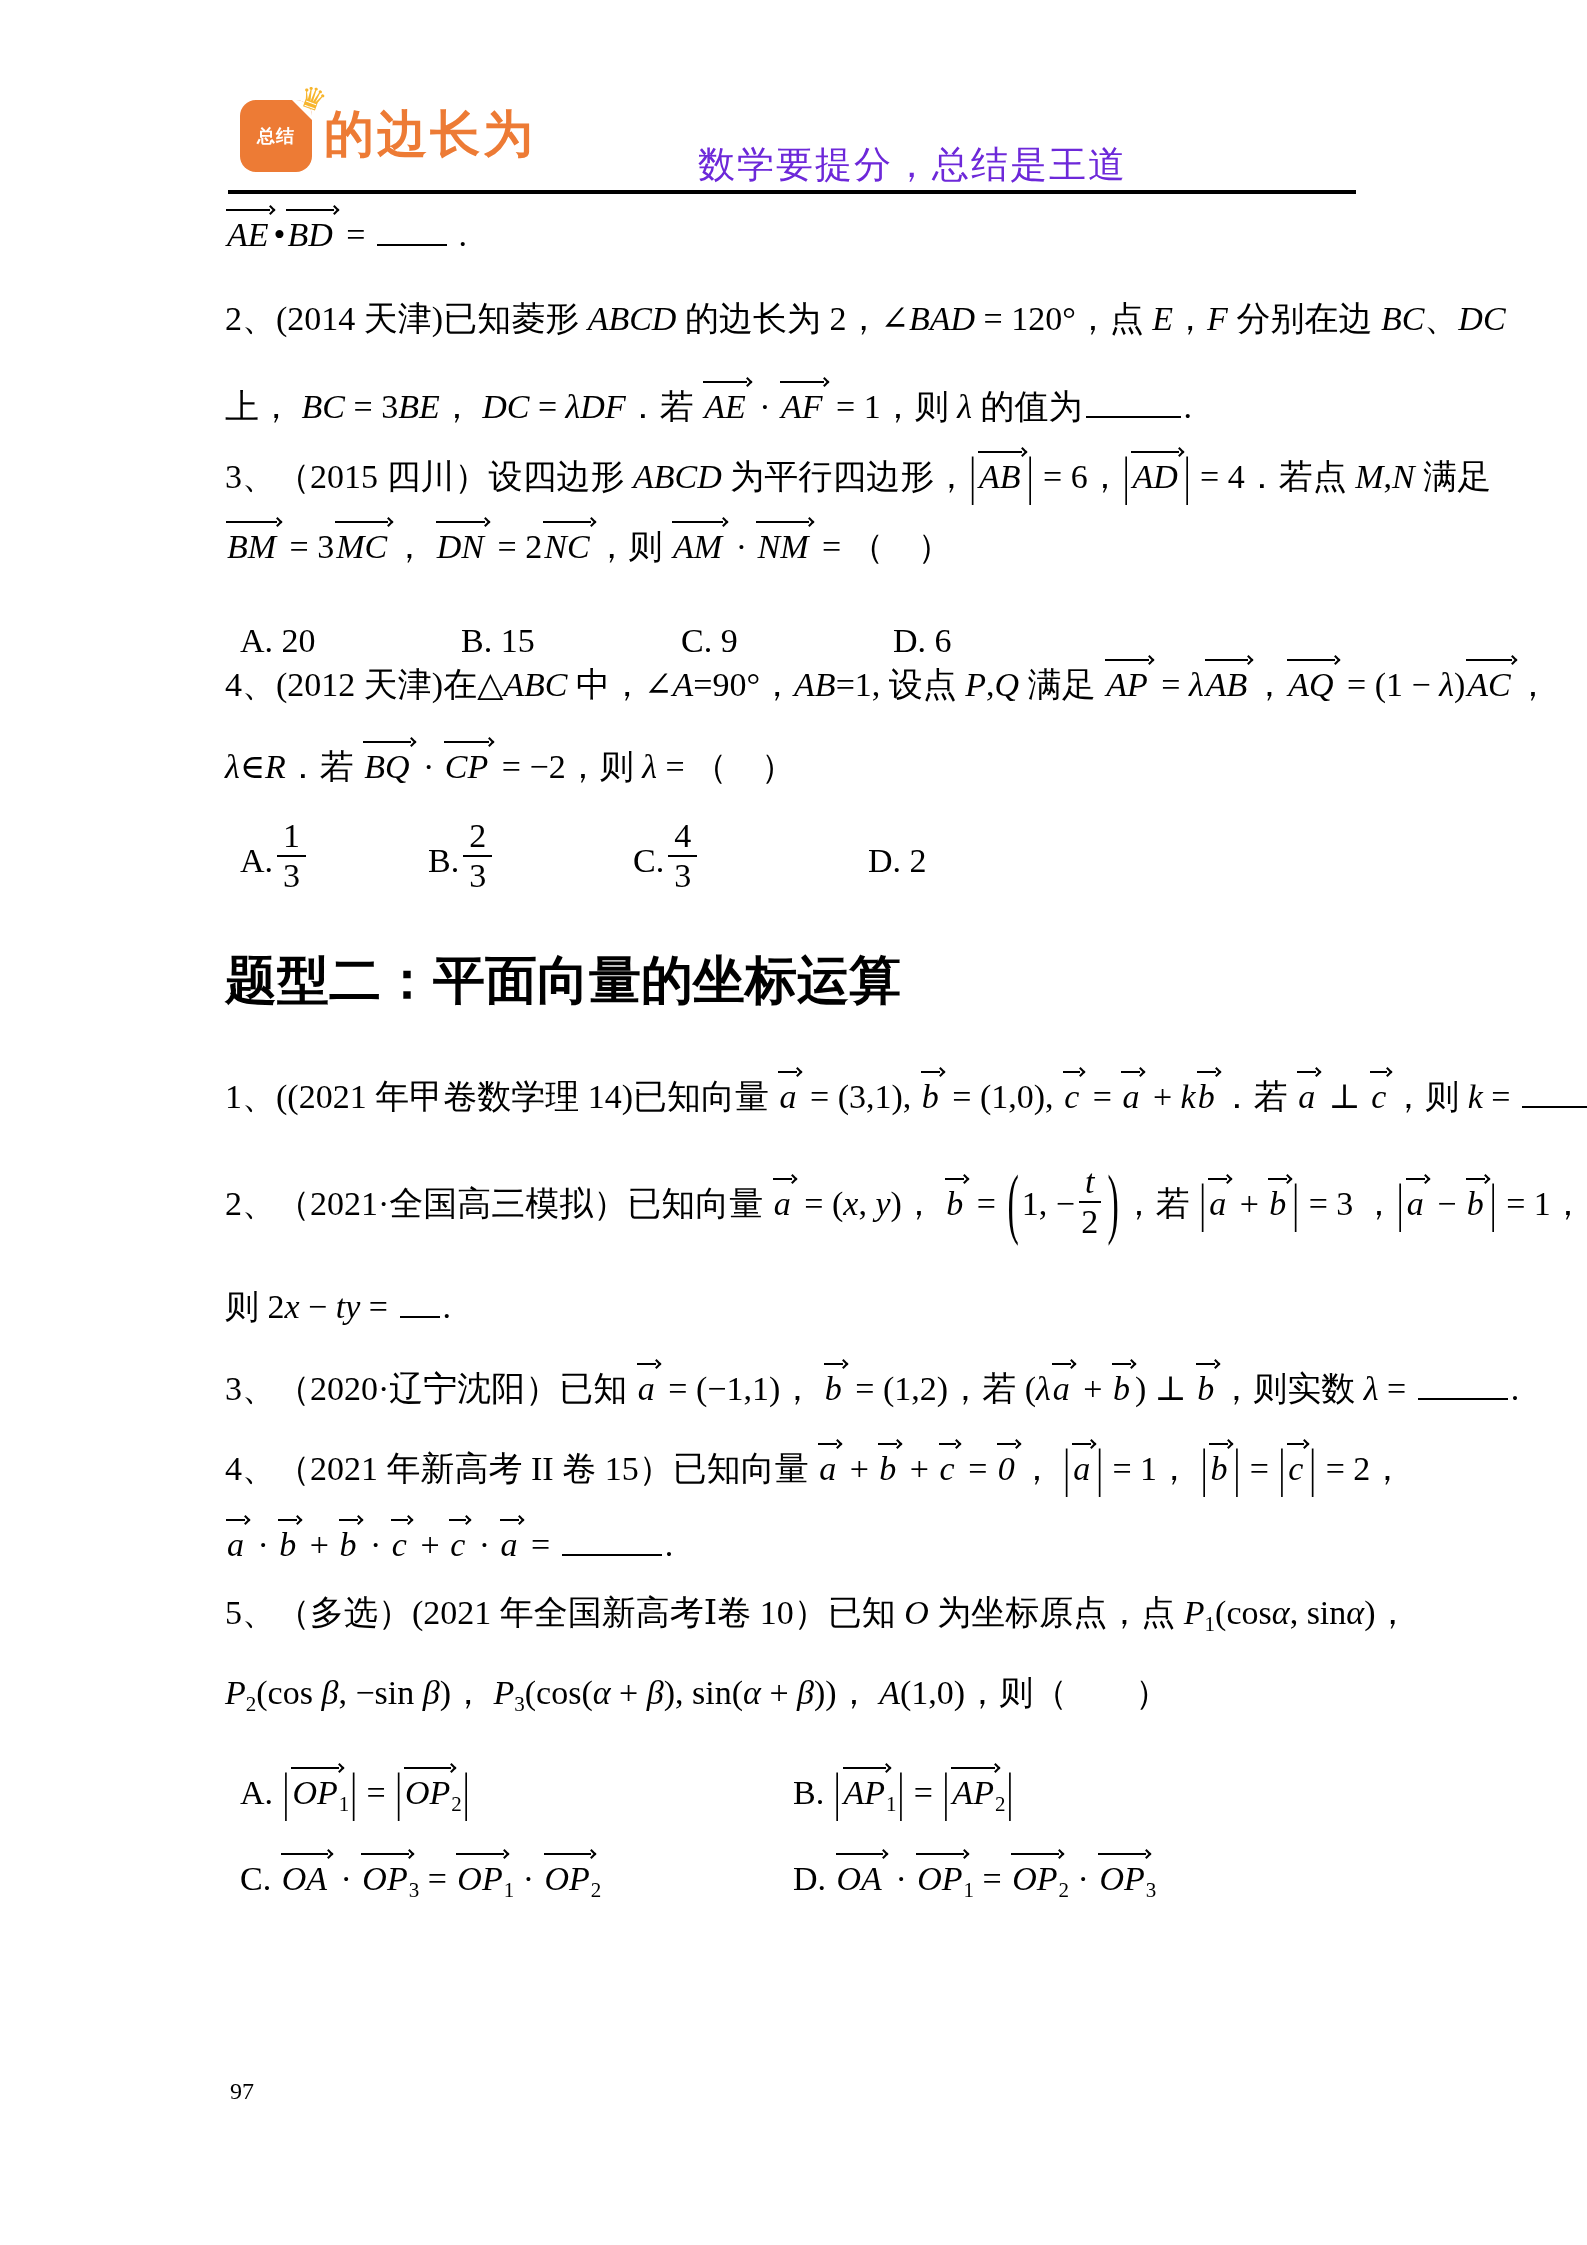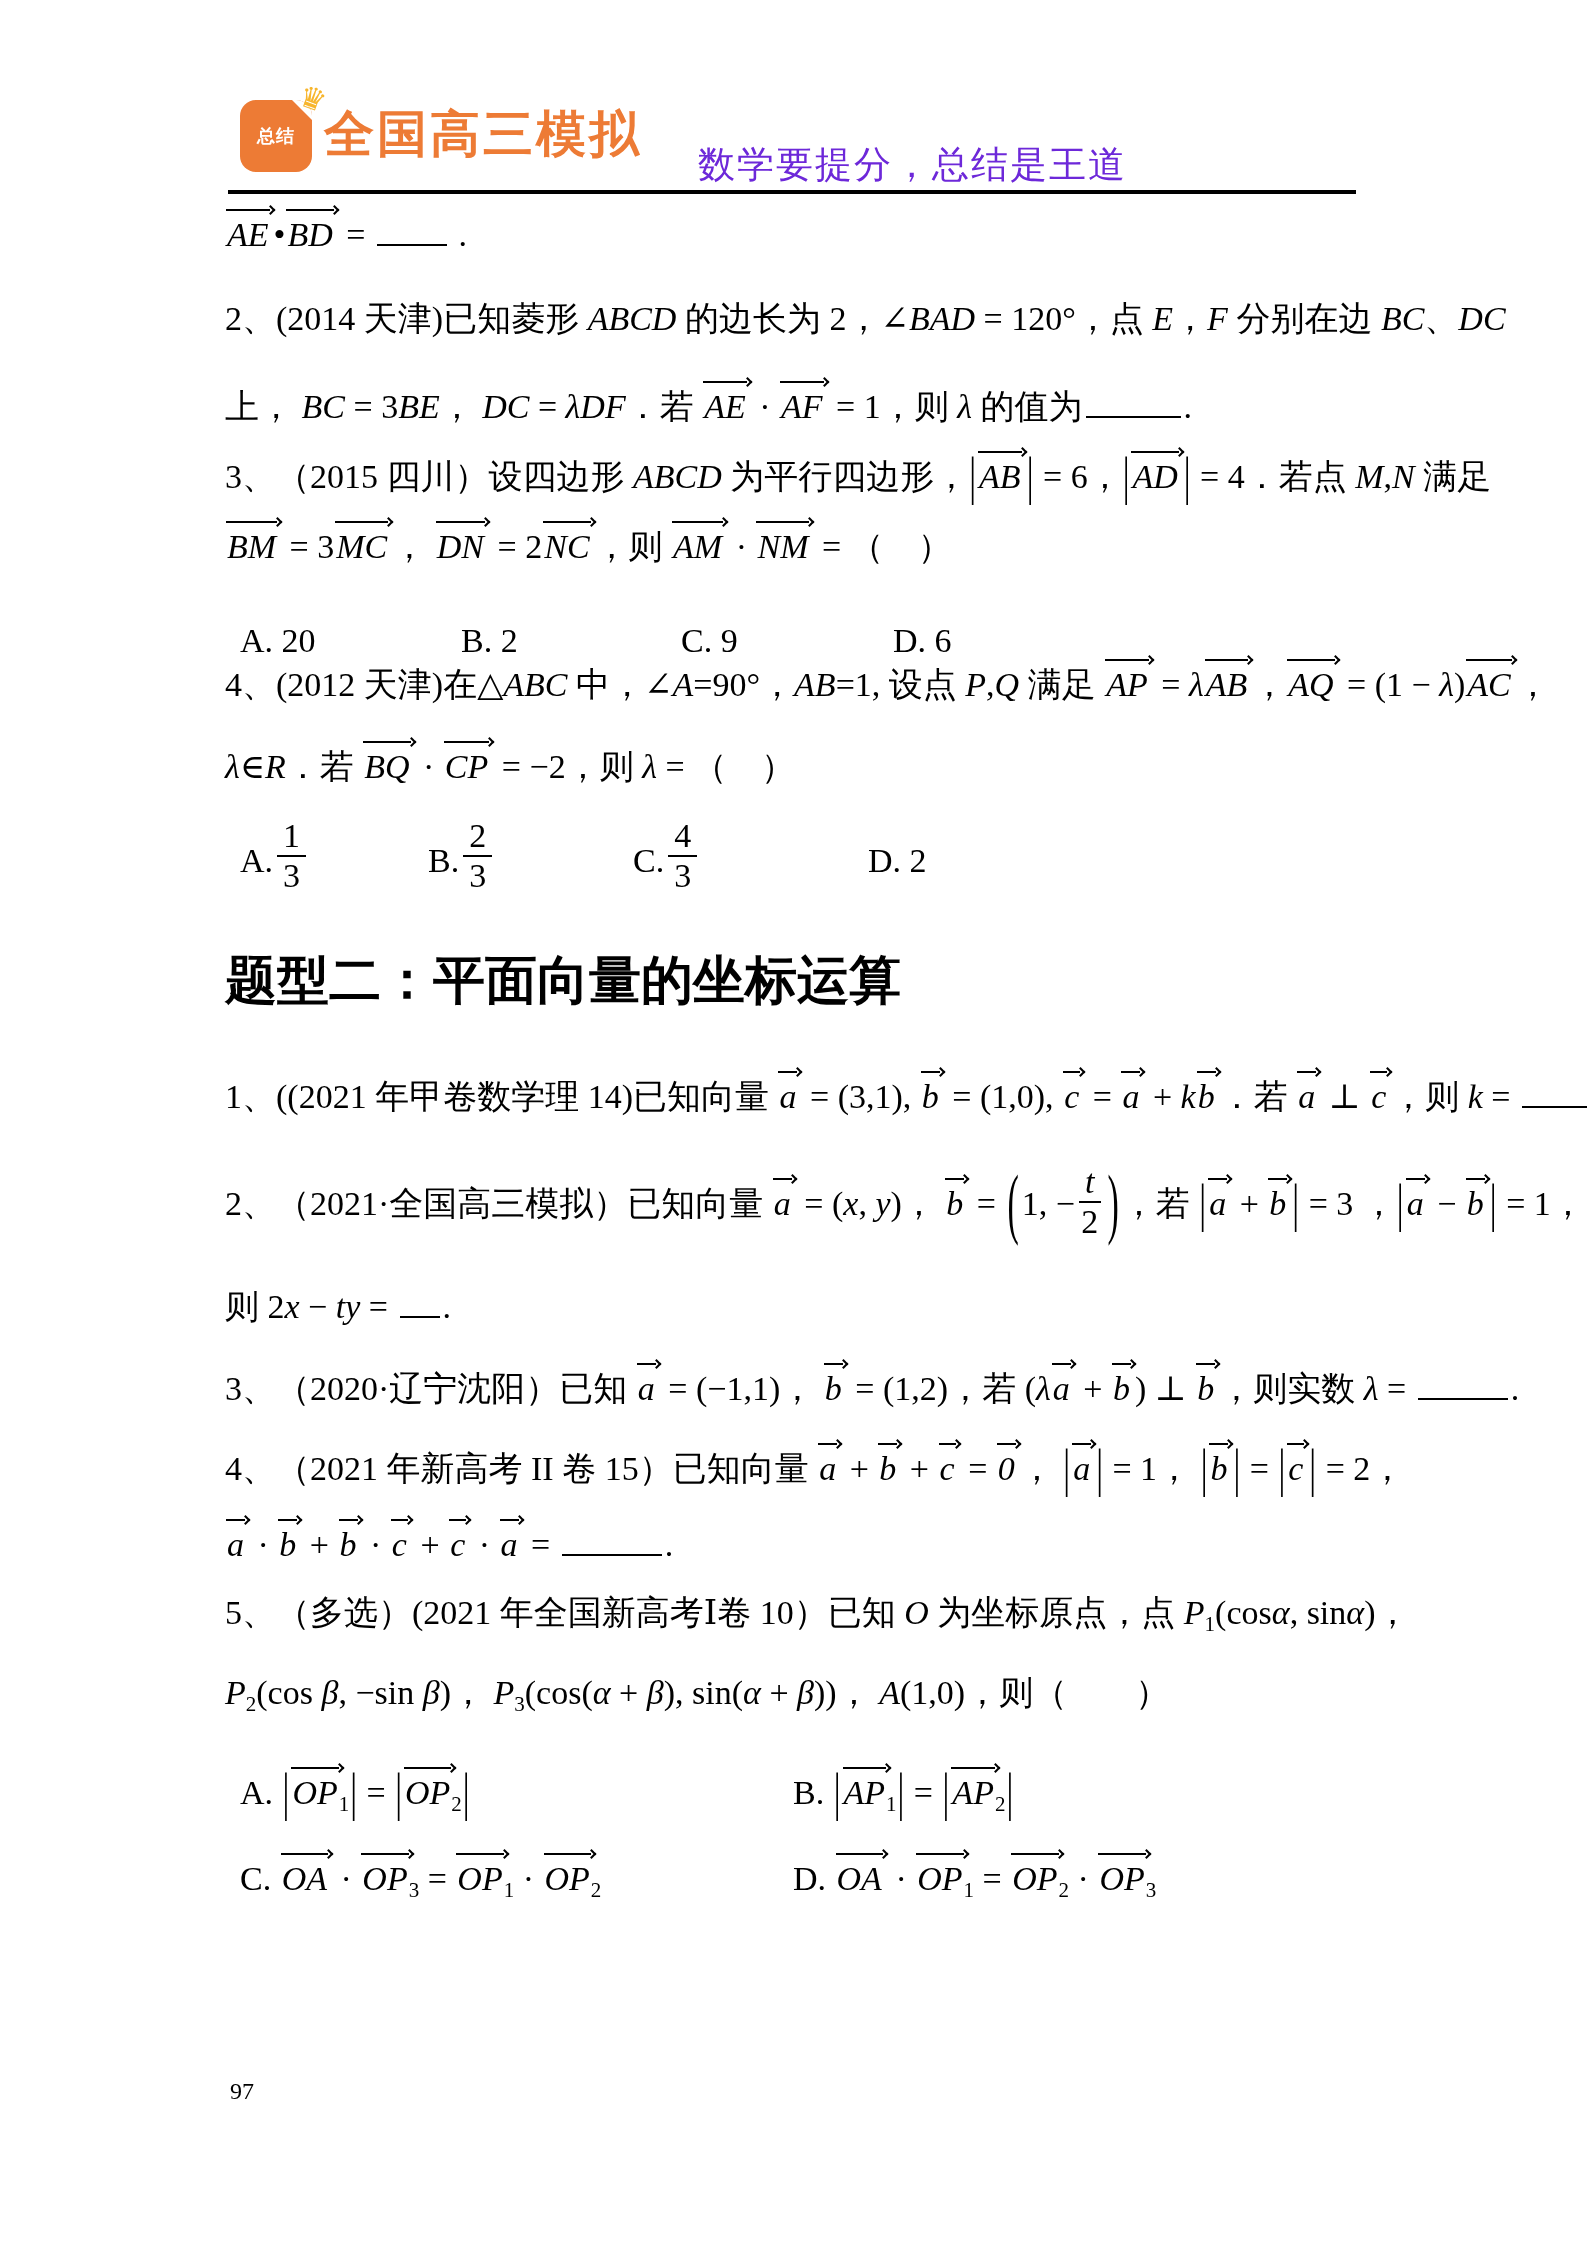--- a/index.html
+++ b/index.html
@@ -44,33 +44,33 @@
 </head>
 <body>
 
 <div class="page">
   <header>
     <div class="badge">
       <span class="badge-fold"></span>
       <span class="badge-text">总结</span>
       <span class="crown">♛</span>
     </div>
-    <div class="brand-name">全国高三模拟</div>
+    <div class="brand-name">的边长为</div>
     <div class="slogan">数学要提分，总结是王道</div>
     <div class="rule"></div>
   </header>
 
   <main id="content">
       <div class="block" style="left: 225px; top: 202px;"><span class="vec">AE</span><span class="t">•</span><span class="vec">BD</span><span class="t"> = </span><span class="blank" style="width: 70px;"></span><span class="t"> .</span></div>
       <div class="block" style="left: 225px; top: 298px;"><span class="t">2、(2014 天津)已知菱形 </span><span class="i">ABCD</span><span class="t"> 的边长为 2，∠</span><span class="i">BAD</span><span class="t"> = 120°，点 </span><span class="i">E</span><span class="t">，</span><span class="i">F</span><span class="t"> 分别在边 </span><span class="i">BC</span><span class="t">、</span><span class="i">DC</span></div>
       <div class="block" style="left: 225px; top: 374px;"><span class="t">上， </span><span class="i">BC</span><span class="t"> = 3</span><span class="i">BE</span><span class="t">， </span><span class="i">DC</span><span class="t"> = </span><span class="i">λDF</span><span class="t">．若 </span><span class="vec">AE</span><span class="t"> · </span><span class="vec">AF</span><span class="t"> = 1，则 </span><span class="i">λ</span><span class="t"> 的值为</span><span class="blank" style="width: 95px;"></span><span class="t">.</span></div>
       <div class="block" style="left: 225px; top: 444px;"><span class="t">3、（2015 四川）设四边形 </span><span class="i">ABCD</span><span class="t"> 为平行四边形，</span><span class="bar">|</span><span class="vec">AB</span><span class="bar">|</span><span class="t"> = 6，</span><span class="bar">|</span><span class="vec">AD</span><span class="bar">|</span><span class="t"> = 4．若点 </span><span class="i">M</span><span class="t">,</span><span class="i">N</span><span class="t"> 满足</span></div>
       <div class="block" style="left: 225px; top: 514px;"><span class="vec">BM</span><span class="t"> = 3</span><span class="vec">MC</span><span class="t">， </span><span class="vec">DN</span><span class="t"> = 2</span><span class="vec">NC</span><span class="t">，则 </span><span class="vec">AM</span><span class="t"> · </span><span class="vec">NM</span><span class="t"> = （　）</span></div>
       <div class="block" style="left: 240px; top: 620px;"><span class="t">A. 20</span></div>
-      <div class="block" style="left: 461px; top: 620px;"><span class="t">B. 2</span></div>
+      <div class="block" style="left: 461px; top: 620px;"><span class="t">B. 15</span></div>
       <div class="block" style="left: 681px; top: 620px;"><span class="t">C. 9</span></div>
       <div class="block" style="left: 893px; top: 620px;"><span class="t">D. 6</span></div>
       <div class="block" style="left: 225px; top: 652px;"><span class="t">4、(2012 天津)在△</span><span class="i">ABC</span><span class="t"> 中，∠</span><span class="i">A</span><span class="t">=90°，</span><span class="i">AB</span><span class="t">=1, 设点 </span><span class="i">P</span><span class="t">,</span><span class="i">Q</span><span class="t"> 满足 </span><span class="vec">AP</span><span class="t"> = </span><span class="i">λ</span><span class="vec">AB</span><span class="t">，</span><span class="vec">AQ</span><span class="t"> = (1 − </span><span class="i">λ</span><span class="t">)</span><span class="vec">AC</span><span class="t">，</span></div>
       <div class="block" style="left: 225px; top: 734px;"><span class="i">λ</span><span class="t">∈</span><span class="i">R</span><span class="t">．若 </span><span class="vec">BQ</span><span class="t"> · </span><span class="vec">CP</span><span class="t"> = −2，则 </span><span class="i">λ</span><span class="t"> = （　）</span></div>
       <div class="block opt" style="left: 240px; top: 813px;">
         <span class="t">A. </span>
         <span class="frac">
           <span class="fn">1</span>
           <span class="fd">3</span>
         </span>

